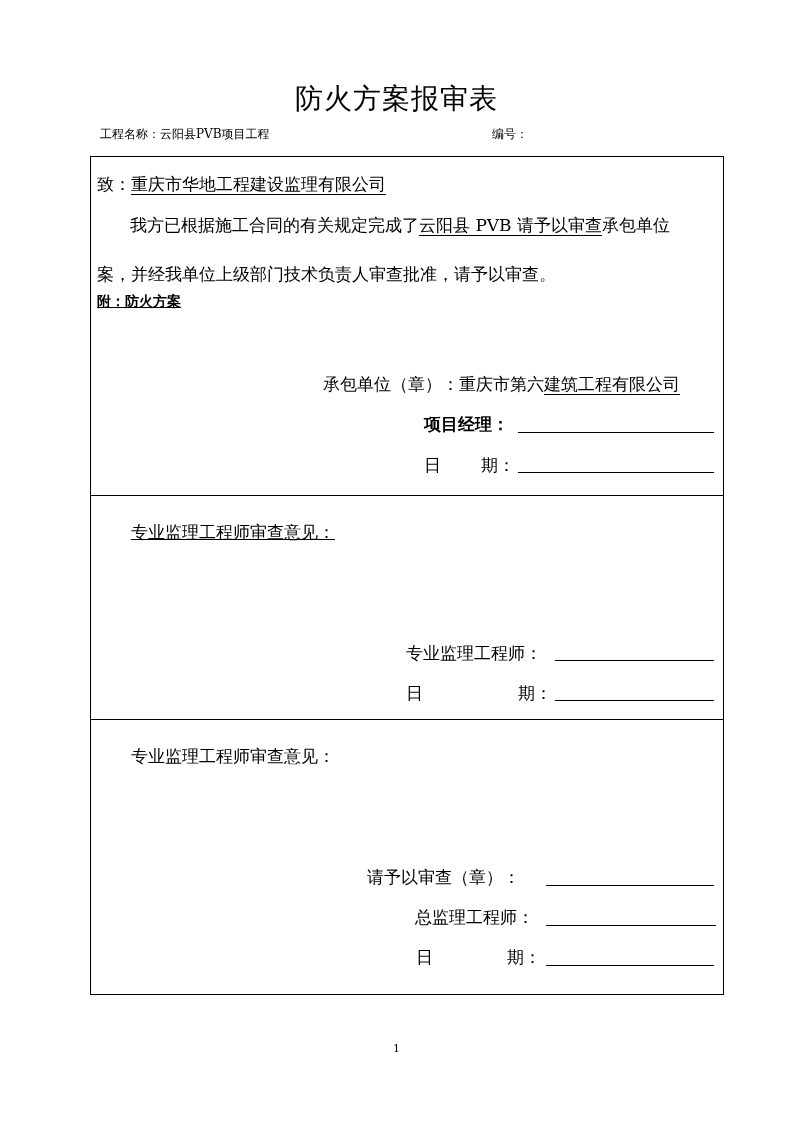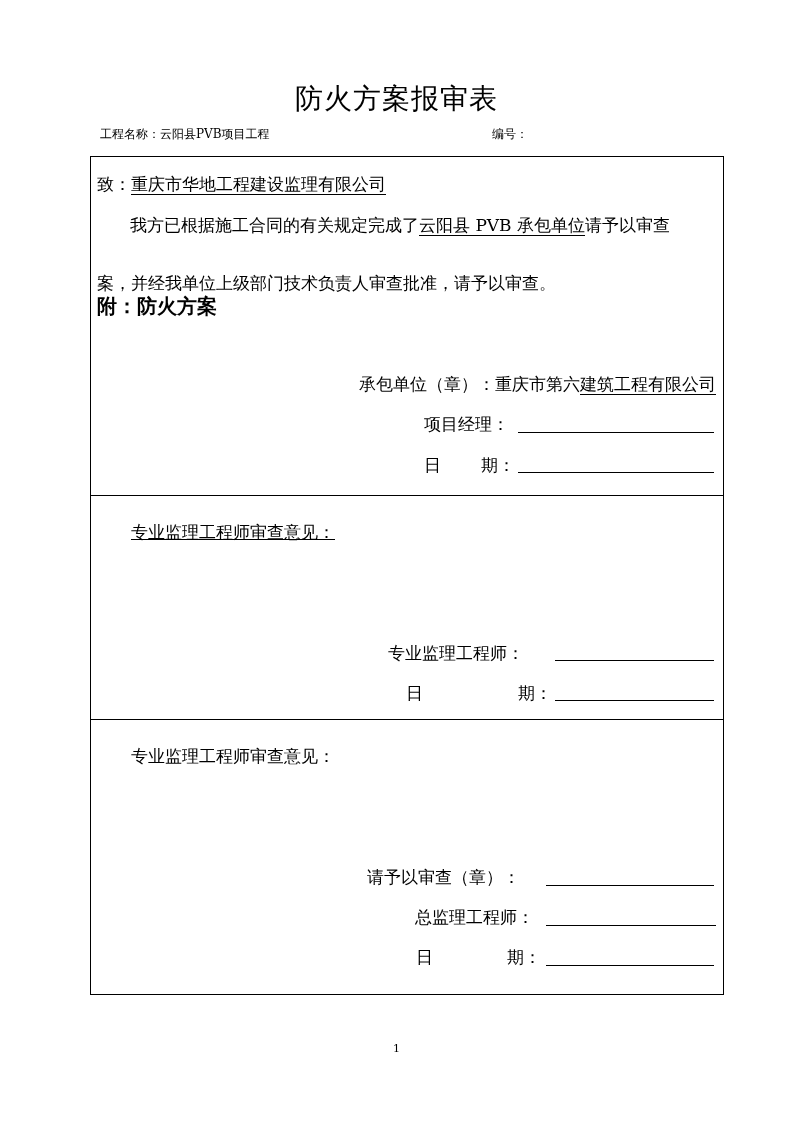--- a/index.html
+++ b/index.html
@@ -6,56 +6,56 @@
   body { width:793px; height:1122px; position:relative; font-family:"DejaVu Serif","Liberation Serif",serif; color:#000; overflow:hidden; }
   .abs { position:absolute; white-space:nowrap; }
   .title { left:0; width:793px; top:80px; text-align:center; font-size:28px; letter-spacing:1px; }
   .meta { top:126px; font-size:12px; }
   .box { position:absolute; left:90px; width:632px; border:1.3px solid #000; }
   .sec1 { top:156px; height:338px; }
   .sec2 { top:494px; height:225px; border-top:none; }
   .sec3 { top:719px; height:275px; border-top:none; }
   .t17 { font-size:17px; }
   .u { text-decoration:underline; text-underline-offset:4px; text-decoration-thickness:1px; }
-  .bold { font-weight:bold; font-size:20px; }
+  .bold { font-weight:bold; font-size:14px;text-decoration:underline; }
   .line { position:absolute; border-bottom:1.3px solid #000; height:0; }
   .pagenum { left:0; width:793px; top:1042px; text-align:center; font-size:11px; }
 </style>
 </head>
 <body>
 
 <div class="abs title">防火方案报审表</div>
 
 <div class="abs meta" style="left:100px;">
   <span>工程名称：</span><span>云阳县PVB项目工程</span>
 </div>
 <div class="abs meta" style="left:492px;font-family:Liberation Serif, serif;">编号：</div>
 
 <div class="box sec1"></div>
 <div class="abs t17" style="left:97px; top:173px;">
   <span>致：</span><span class="u">重庆市华地工程建设监理有限公司</span>
 </div>
 <div class="abs t17" style="left:130px; top:214px;">
-  <span>我方已根据施工合同的有关规定完成了</span><span class="u">云阳县 PVB 承包单位</span><span>请予以审查</span>
+  <span>我方已根据施工合同的有关规定完成了</span><span class="u">云阳县 PVB 请予以审查</span><span>承包单位</span>
 </div>
-<div class="abs t17" style="left:97px; top:272px;font-family:Liberation Serif, serif;">案，并经我单位上级部门技术负责人审查批准，请予以审查。</div>
+<div class="abs t17" style="left:97px; top:263px;font-family:Liberation Serif, serif;">案，并经我单位上级部门技术负责人审查批准，请予以审查。</div>
 <div class="abs bold" style="left:97px; top:293px;">附：防火方案</div>
 
-<div class="abs t17" style="left:323px; top:373px;margin-left:36px;">
+<div class="abs t17" style="left:323px; top:373px;">
   <span>承包单位（章）：</span><span>重庆市第六</span><span class="u">建筑工程有限公司</span>
 </div>
-<div class="abs t17" style="left:424px; top:413px;">项目经理：</div>
+<div class="abs t17" style="left:424px; top:413px;font-weight:bold;">项目经理：</div>
 <div class="line" style="left:518px; width:196px; top:432px;"></div>
 <div class="abs t17" style="left:424px; top:454px;">日</div>
 <div class="abs t17" style="left:481px; top:454px;">期：</div>
 <div class="line" style="left:518px; width:196px; top:472px;"></div>
 
 <div class="box sec2"></div>
 <div class="abs t17" style="left:131px; top:521px;text-decoration:underline;">专业监理工程师审查意见：</div>
-<div class="abs t17" style="left:388px; top:642px;">专业监理工程师：</div>
+<div class="abs t17" style="left:406px; top:642px;">专业监理工程师：</div>
 <div class="line" style="left:555px; width:159px; top:660px;"></div>
 <div class="abs t17" style="left:406px; top:682px;">日</div>
 <div class="abs t17" style="left:518px; top:682px;">期：</div>
 <div class="line" style="left:555px; width:159px; top:700px;"></div>
 
 <div class="box sec3"></div>
 <div class="abs t17" style="left:131px; top:745px;">专业监理工程师审查意见：</div>
 <div class="abs t17" style="left:367px; top:866px;">请予以审查（章）：</div>
 <div class="line" style="left:546px; width:168px; top:885px;"></div>
 <div class="abs t17" style="left:415px; top:906px;text-align:right;">总监理工程师：</div>

